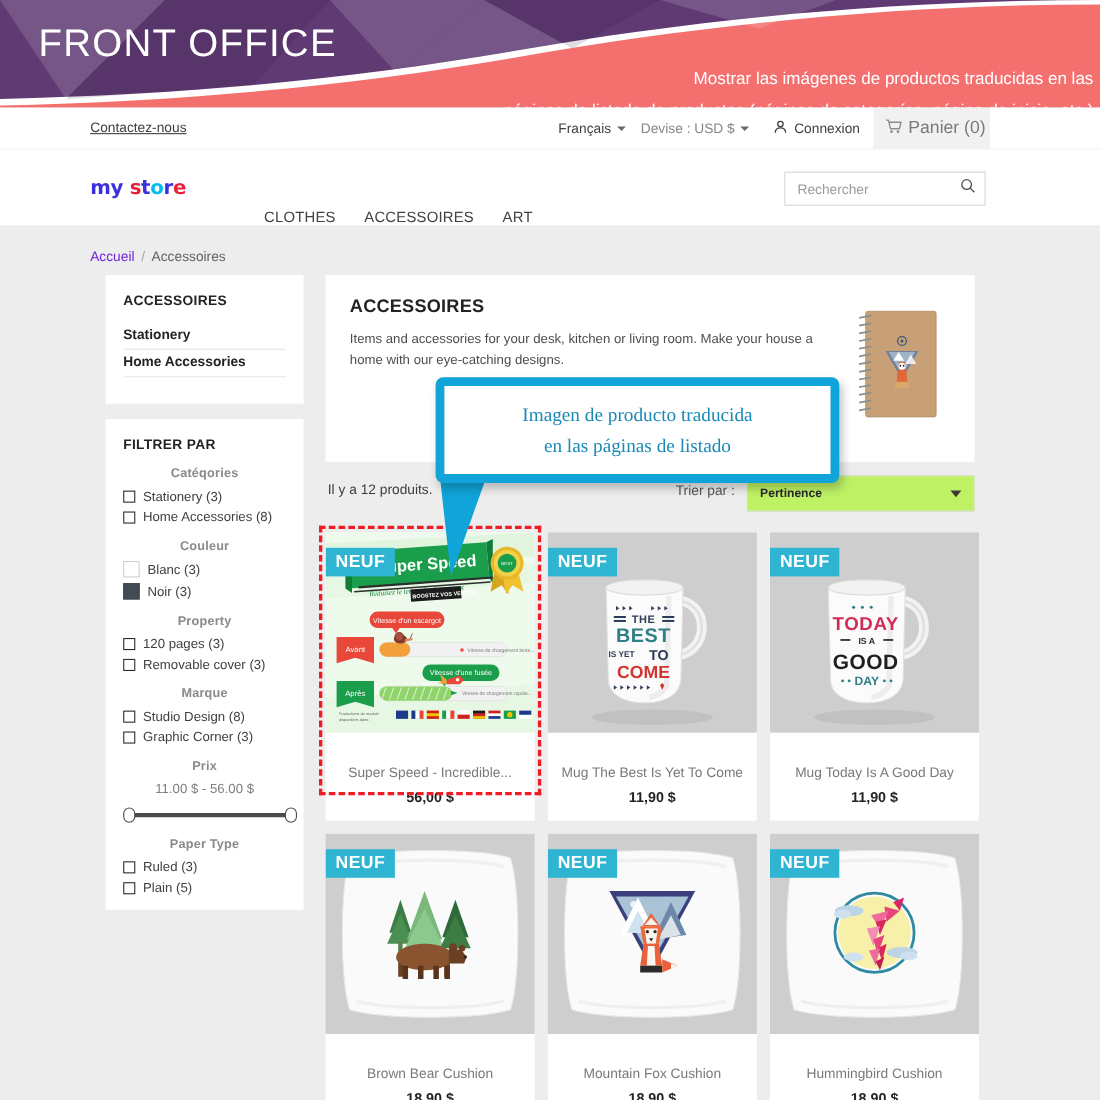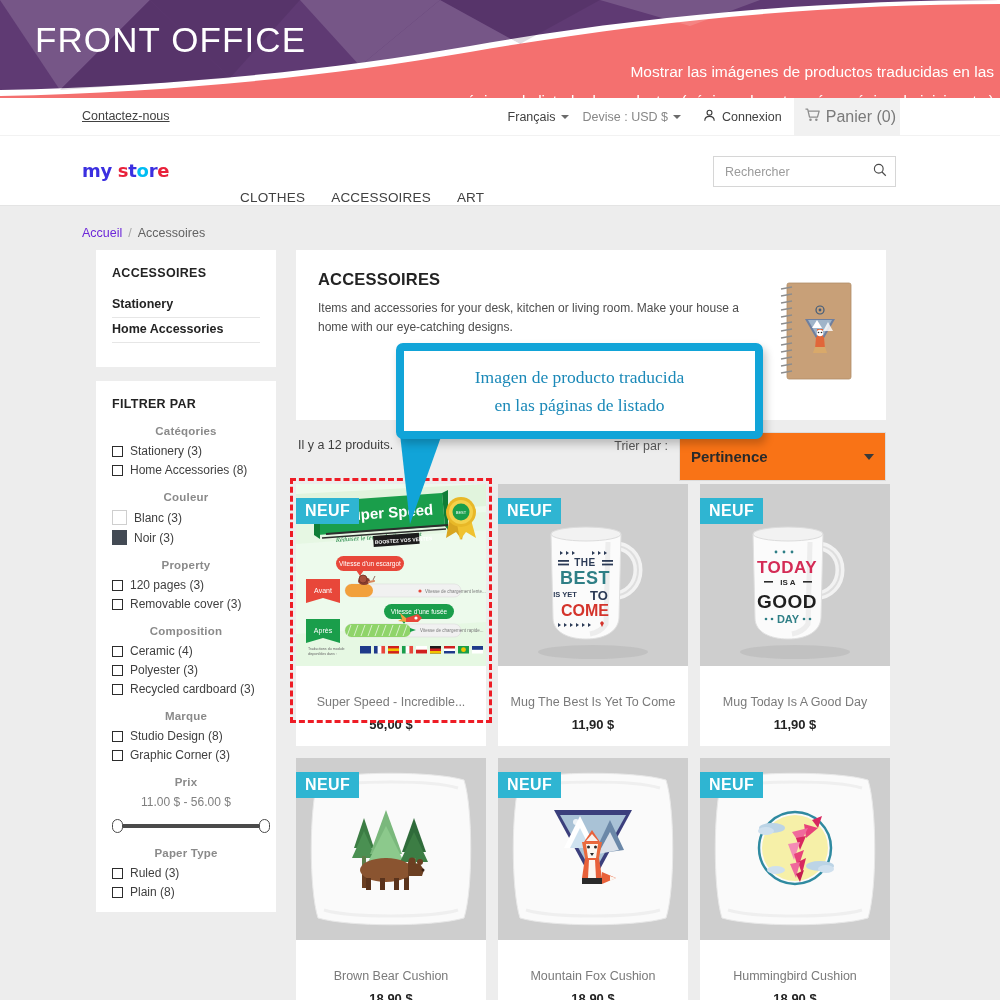--- a/index.html
+++ b/index.html
@@ -145,23 +145,23 @@
   .notebook {
     position: absolute; right: 33px; top: 31px; width: 74px; height: 100px;
   }
 
   .sortbar {
     position: relative; height: 52px; margin-top: 12px;
   }
   .prodcount { position:absolute; left:2px; top: 6px; font-size: 12.5px; color: #3d3d3d; }
   .sortlabel { position:absolute; right: 218px; top: 7px; font-size: 12.5px; color: #585858; }
   .select {
-    position:absolute; right: 0; top: 0; width: 207px; height: 49px;
-    background: #f97316; border: 1px solid #dcdcdc; display:flex; align-items:center;
-    padding: 0 11px; font-size: 15px; color: #2a2a2a; font-weight: 700;
+    position:absolute; right: 0; top: 0; width: 207px; height: 33px;
+    background: #bef264; border: 1px solid #dcdcdc; display:flex; align-items:center;
+    padding: 0 11px; font-size: 11px; color: #2a2a2a; font-weight: 700;
   }
   .select .cv { margin-left:auto; width:0;height:0;border-left:5px solid transparent;border-right:5px solid transparent;border-top:6px solid #3a3a3a;}
 
   .grid { display: grid; grid-template-columns: repeat(3, 190px); gap: 12px 12px; }
   .card { position: relative; background: #ffffff; width: 190px; }
   .card .imgwrap {
     position: relative; width: 190px; height: 182px; background: #cecece; overflow: hidden;
   }
   .badge {
     position: absolute; left: 0; top: 14px; background: #2fb5d2; color: #fff;
@@ -324,35 +324,20 @@
           <div class="fopt">
             <span class="cbox"></span>
             <span class="lbl">120 pages (3)</span>
           </div>
           <div class="fopt">
             <span class="cbox"></span>
             <span class="lbl">Removable cover (3)</span>
           </div>
         </div>
 
-        <div class="filter-group">
-          <div class="fg-title">Composition</div>
-          <div class="fopt">
-            <span class="cbox"></span>
-            <span class="lbl">Ceramic (4)</span>
-          </div>
-          <div class="fopt">
-            <span class="cbox"></span>
-            <span class="lbl">Polyester (3)</span>
-          </div>
-          <div class="fopt">
-            <span class="cbox"></span>
-            <span class="lbl">Recycled cardboard (3)</span>
-          </div>
-        </div>
 
         <div class="filter-group">
           <div class="fg-title">Marque</div>
           <div class="fopt">
             <span class="cbox"></span>
             <span class="lbl">Studio Design (8)</span>
           </div>
           <div class="fopt">
             <span class="cbox"></span>
             <span class="lbl">Graphic Corner (3)</span>
@@ -370,21 +355,21 @@
         </div>
 
         <div class="filter-group">
           <div class="fg-title">Paper Type</div>
           <div class="fopt">
             <span class="cbox"></span>
             <span class="lbl">Ruled (3)</span>
           </div>
           <div class="fopt">
             <span class="cbox"></span>
-            <span class="lbl">Plain (8)</span>
+            <span class="lbl">Plain (5)</span>
           </div>
         </div>
       </div>
     </div>
 
     <div class="col-right">
 
       <div class="cat-banner">
         <h1>ACCESSOIRES</h1>
         <p>Items and accessories for your desk, kitchen or living room. Make your house a home with our eye-catching designs.</p>

